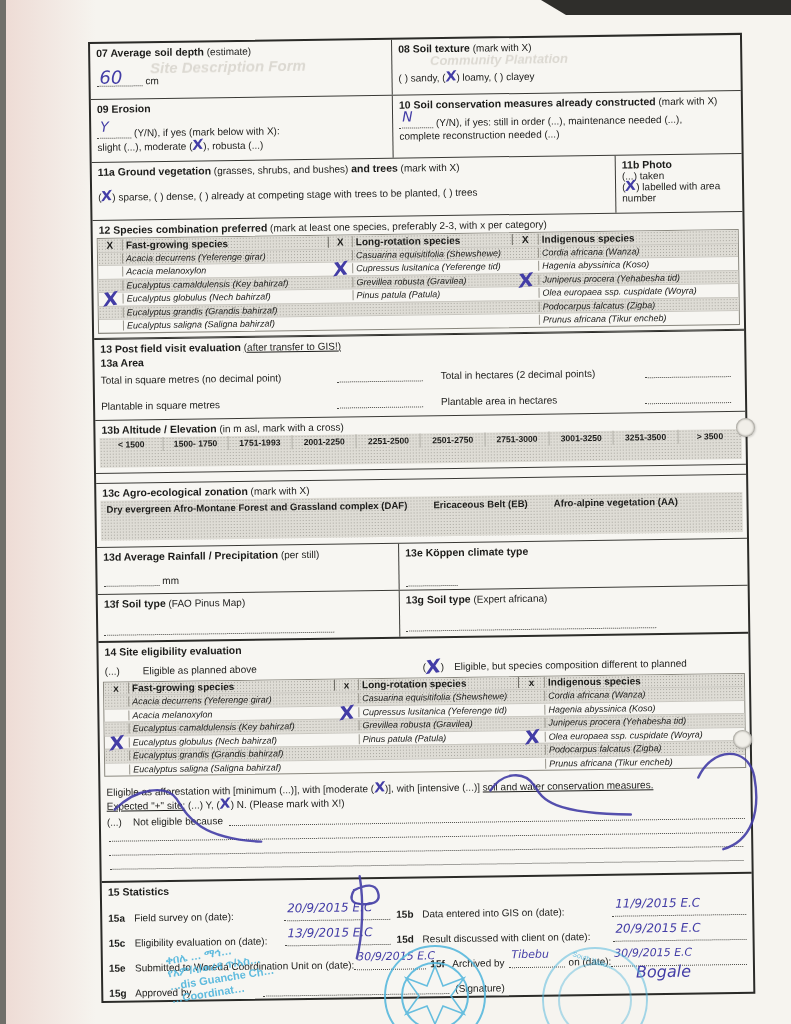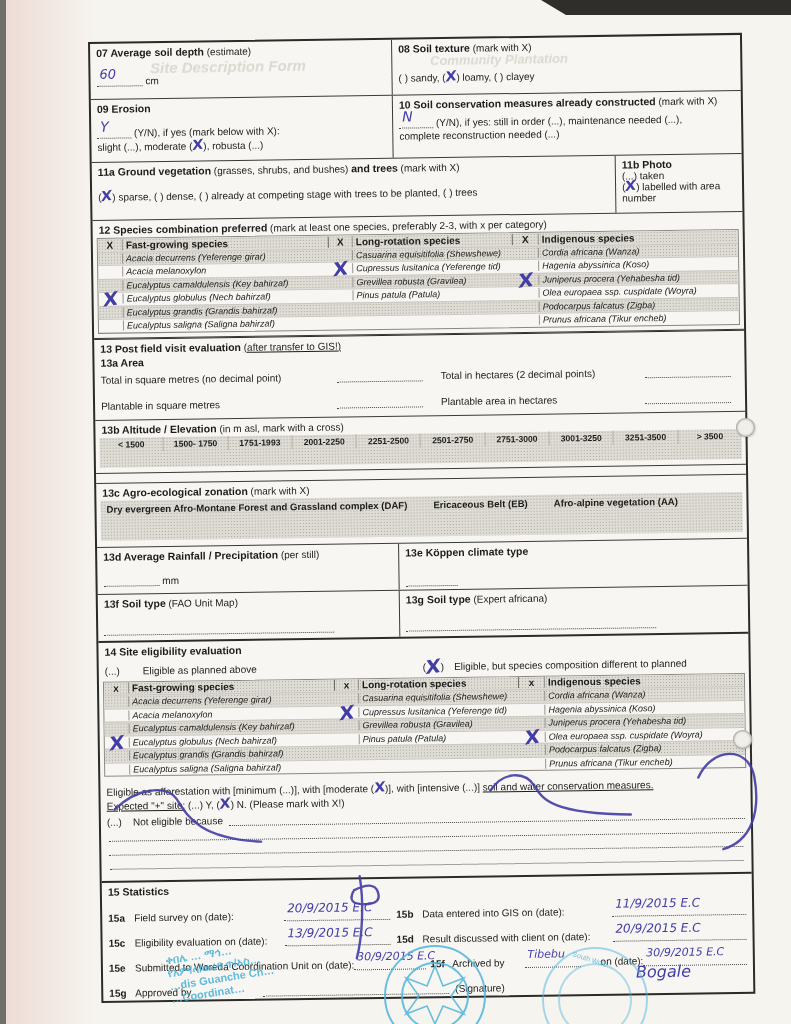--- a/index.html
+++ b/index.html
@@ -74,21 +74,21 @@
   <div class="ghost g1">Site Description Form</div>
   <div class="ghost g2">Community Plantation</div>
 
   <div class="form">
 
     <div class="row cols" style="min-height:55px;">
       <div class="cell vline" style="width:302px;">
         <span class="t">07 Average soil depth</span>
         <span class="n">(estimate)</span>
         <div style="margin-top:16px;">
-          <span class="dotl" style="width:46px;"><span class="hw" style="font-size:13px;">60</span></span>
+          <span class="dotl" style="width:46px;"><span class="hw" style="font-size:18px;">60</span></span>
           <span>cm</span>
         </div>
       </div>
       <div class="cell" style="flex:1;">
         <span class="t">08 Soil texture</span>
         <span class="n">(mark with X)</span>
         <div style="margin-top:18px;">
           <span>(  ) sandy, (</span><span class="mk">X</span><span>) loamy, (  ) clayey</span>
         </div>
       </div>
@@ -259,21 +259,21 @@
       </div>
       <div class="cell" style="flex:1;">
         <span class="t">13e Köppen climate type</span>
         <div style="margin-top:16px;"><span class="dotl" style="width:52px;"></span></div>
       </div>
     </div>
 
     <div class="row cols thick" style="min-height:46px;">
       <div class="cell vline" style="width:302px;">
         <span class="t">13f Soil type</span>
-        <span class="n">(FAO Unit Map)</span>
+        <span class="n">(FAO Pinus Map)</span>
         <div style="margin-top:14px;"><span class="dotl" style="width:230px;"></span></div>
       </div>
       <div class="cell" style="flex:1;">
         <span class="t">13g Soil type</span>
         <span class="n">(Expert africana)</span>
         <div style="margin-top:14px;"><span class="dotl" style="width:250px;"></span></div>
       </div>
     </div>
 
     <div class="row thick" style="min-height:238px;">
@@ -391,21 +391,21 @@
           </span>
       </div>
       <div class="statrow">
         <span class="sid">15e</span>
         <span class="slabel">Submitted to Woreda Coordination Unit on (date):</span>
         <span class="dotl" style="width:72px;margin-right:4px;">
             <span class="hw" style="font-size:11px;">30/9/2015 E.C</span>
           </span>
         <span class="sid" style="width:22px;">15f</span>
         <span class="slabel">Archived by</span>
-        <span class="dotl" style="width:56px;margin:0 20px;">
+        <span class="dotl" style="width:56px;margin:0 4px;">
             <span class="hw" style="font-size:11px;">Tibebu</span>
           </span>
         <span class="slabel">on (date):</span>
         <span class="dotl" style="flex:1;">
             <span class="hw" style="font-size:11px;">30/9/2015 E.C</span>
           </span>
       </div>
       <div class="statrow" style="position:relative;">
         <span class="sid">15g</span>
         <span class="slabel" style="width:128px;">Approved by</span>

